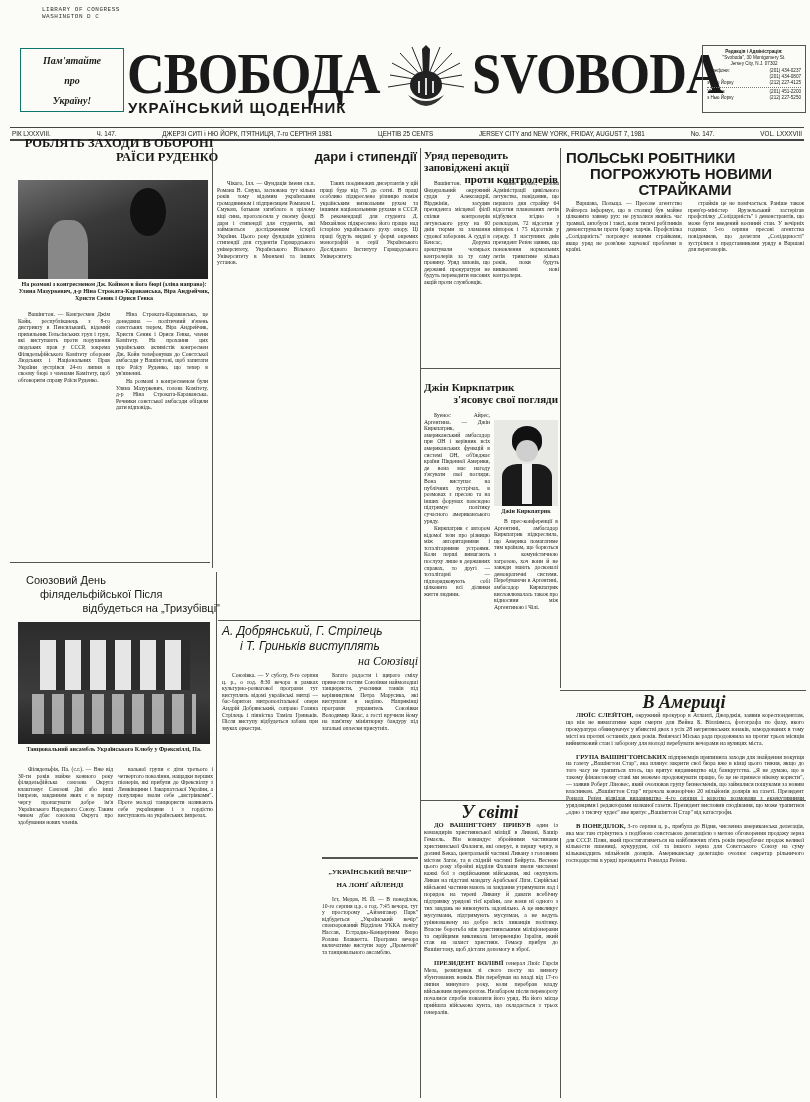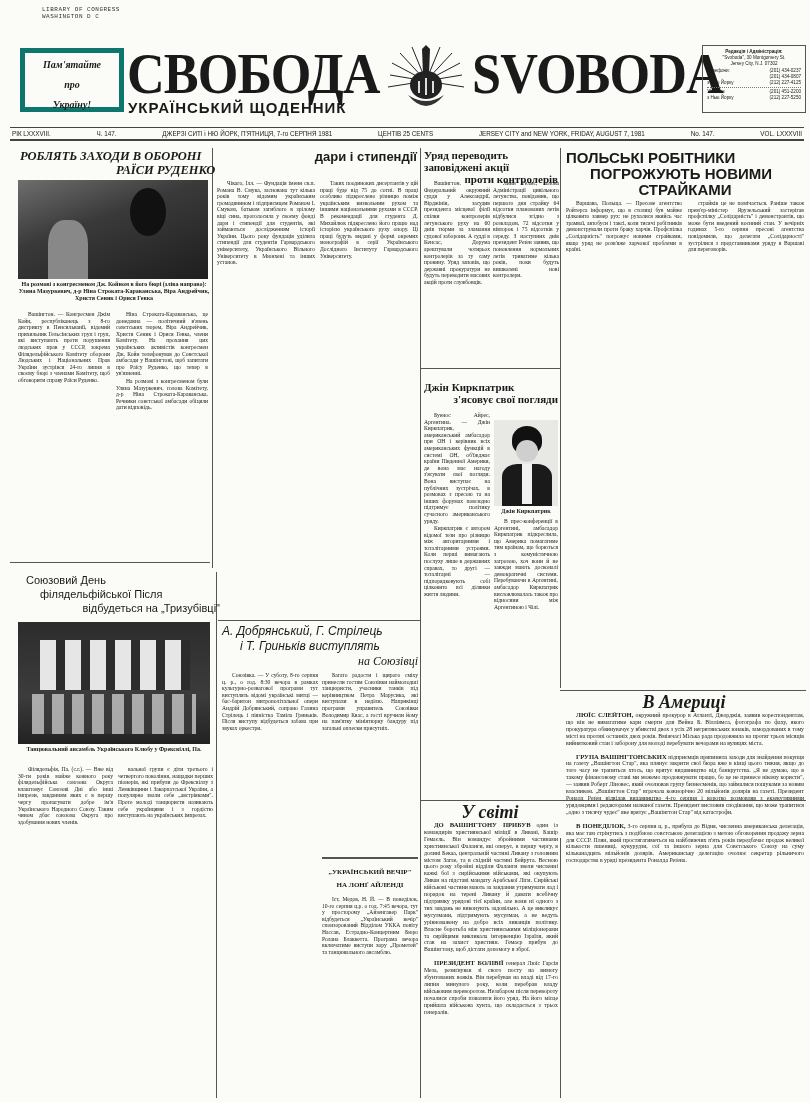--- a/index.html
+++ b/index.html
@@ -1,20 +1,20 @@
 <!DOCTYPE html>
 <html><head>
 <meta charset="utf-8">
 <style>
   * { box-sizing: border-box; margin: 0; padding: 0; }
   html, body { width: 810px; height: 1102px; background: #fbfbf8; overflow: hidden; }
   body { font-family: "Liberation Serif", serif; color: #1a1a1a; position: relative; }
   .stamp { position: absolute; left: 42px; top: 6px; font-family: "Liberation Mono", monospace; font-size: 6px; line-height: 7px; color: #333; letter-spacing: 0.5px; }
   .masthead { position: absolute; left: 10px; top: 45px; width: 794px; height: 70px; }
-  .remember { position: absolute; left: 10px; top: 3px; width: 104px; height: 64px; border: 5px solid #0f766e; font-family: "Liberation Serif", serif; font-style: italic; font-weight: bold; font-size: 10px; text-align: center; line-height: 20px; padding-top: 2px; }
+  .remember { position: absolute; left: 10px; top: 3px; width: 104px; height: 64px; border: 1px solid #0f766e; font-family: "Liberation Serif", serif; font-style: italic; font-weight: bold; font-size: 10px; text-align: center; line-height: 20px; padding-top: 2px; }
   .title-cyr { position: absolute; left: 117px; top: 0; font-family: "Liberation Serif", serif; font-weight: bold; font-size: 58px; letter-spacing: -1px; line-height: 58px; transform: scaleX(0.9); transform-origin: left top; }
   .title-lat { position: absolute; left: 462px; top: 0; font-family: "Liberation Serif", serif; font-weight: bold; font-size: 58px; letter-spacing: -1px; line-height: 58px; transform: scaleX(0.9); transform-origin: left top; }
   .sub-cyr { position: absolute; left: 118px; top: 54px; font-family: "Liberation Sans", sans-serif; font-weight: bold; font-size: 15px; letter-spacing: 1px; }
   .sub-lat { position: absolute; left: 470px; top: 54px; font-family: "Liberation Sans", sans-serif; font-weight: bold; font-style: italic; font-size: 15px; letter-spacing: 6px; }
   .emblem { position: absolute; left: 376px; top: 0; width: 80px; height: 70px; }
   .admin-box { position: absolute; left: 692px; top: 0; width: 104px; height: 68px; border: 1px solid #555; font-family: "Liberation Sans", sans-serif; font-size: 4.6px; line-height: 6.2px; padding: 3px 4px; }
   .admin-box .ttl { text-align: center; font-weight: bold; }
   .admin-box .addr { text-align: center; }
   .admin-box .row { display: flex; justify-content: space-between; }
   .admin-box hr { border: 0; border-top: 1px dotted #777; margin: 1px 0; }
@@ -107,21 +107,21 @@
 <div class="col-rule" style="left:420px; top:148px; height:950px;"></div>
 <div class="col-rule" style="left:560px; top:148px; height:540px;"></div>
 <div class="col-rule" style="left:560px; top:838px; height:260px;"></div>
 <div class="col-rule" style="left:216px; top:572px; height:526px;"></div>
 <div class="h-rule" style="left:10px; top:562px; width:200px;"></div>
 <div class="h-rule" style="left:420px; top:368px; width:140px;"></div>
 <div class="h-rule" style="left:560px; top:690px; width:246px;"></div>
 <div class="h-rule" style="left:420px; top:800px; width:386px;"></div>
 <div class="h-rule" style="left:218px; top:620px; width:202px;"></div>
 
-<div class="headline" style="left:20px; top:150px; font-style:italic; font-size:12.5px;">
+<div class="headline" style="left:20px; top:137px; font-size:12.5px;text-align:center;">
   <div>РОБЛЯТЬ ЗАХОДИ В ОБОРОНІ</div>
   <div style="padding-left:96px;">РАЇСИ РУДЕНКО</div>
 </div>
 <div class="photo" style="left:18px; top:180px; width:190px; height:99px; background:linear-gradient(160deg,#6e6e6e 0%,#3a3a3a 40%,#1e1e1e 100%);">
   <div style="position:absolute;left:112px;top:8px;width:36px;height:48px;border-radius:50%;background:#111;"></div>
   <div style="position:absolute;left:30px;top:40px;width:40px;height:60px;border-radius:40% 40% 0 0;background:#888;"></div>
 </div>
 <div class="caption" style="left:18px; top:281px; width:192px;">На розмові з конгресменом Дж. Койном в його бюрі (зліва направо): Уляна Мазуркевич, д-р Ніна Строката-Караванська, Віра Андрейчик, Христя Сеник і Орися Гевка</div>
 <div class="txt" style="left:18px; top:311px; width:92px; height:248px;">
     <p>Вашінгтон. — Конгресмен Джім Койн, республіканець з 8-го дистрикту в Пенсильванії, відомий прихильник Гельсінських груп і груп, які виступають проти порушення людських прав у СССР, зокрема Філядельфійського Комітету оборони Людських і Національних Прав України зустрівся 24-го липня в своєму бюрі з членами Комітету, щоб обговорити справу Раїси Руденко.</p>

